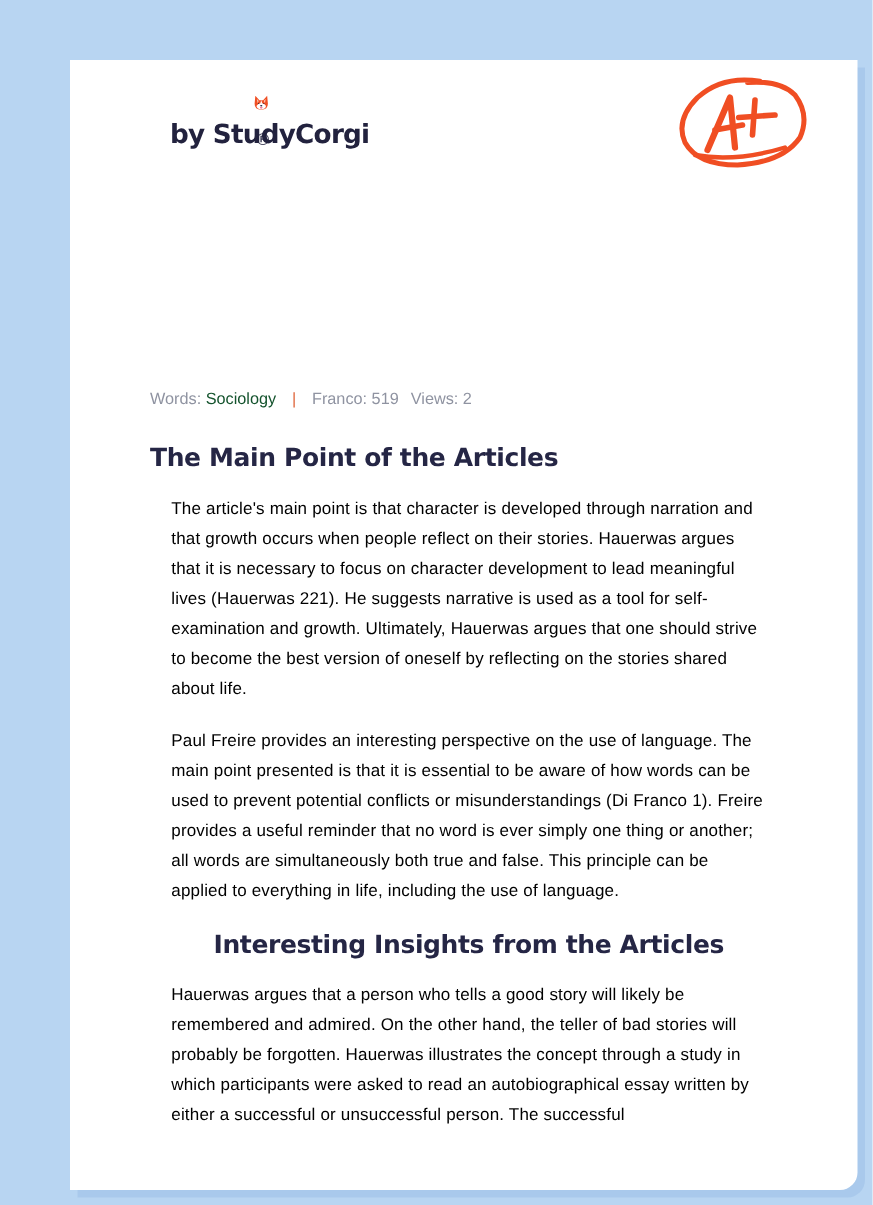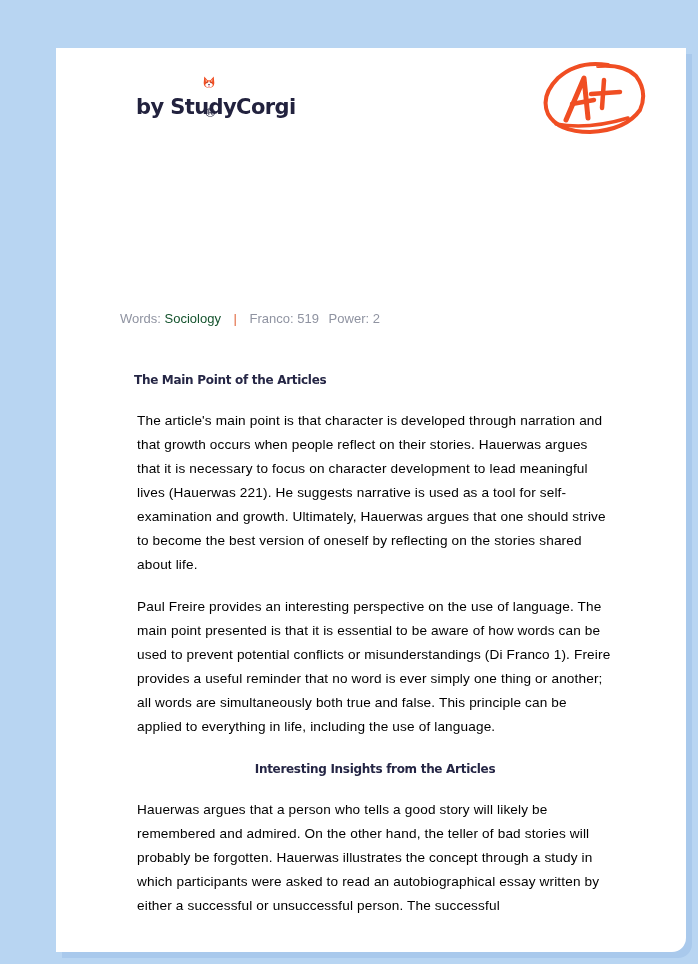--- a/index.html
+++ b/index.html
@@ -39,22 +39,22 @@
     }
     .meta {
       position: absolute; left: 64px; top: 263px;
       font-size: 13px; color: #8f93a1; white-space: nowrap;
     }
     .meta .val { color: #14532d; }
     .meta .sep { color: #e0663c; margin: 0 9px; }
     .meta .gap { margin-left: 6px; }
     .content { position: absolute; left: 64px; top: 306px; width: 510px; }
     h2 {
-      margin: 14px; font-family: "DejaVu Sans", sans-serif; font-weight: bold;
-      font-size: 12px; line-height: 24px; color: #252645; letter-spacing: -0.3px;
+      margin: 0; font-family: "DejaVu Sans", sans-serif; font-weight: bold;
+      font-size: 20px; line-height: 24px; color: #252645; letter-spacing: -0.3px;
     }
     p {
       margin: 17px; font-size: 13.6px; line-height: 24px; color: #000000;
       letter-spacing: 0.15px;
     }
     .h2a { margin-bottom: 13px; }
     .p1 { margin-bottom: 18px; }
     .p2 { margin-bottom: 18px; }
     .h2b { margin-bottom: 12px; text-align: center; }
   </style>
@@ -89,21 +89,21 @@
     <path d="M18 66 Q50 72 90 60" fill="none" stroke="#f04e23" stroke-width="3.5" stroke-linecap="round"></path>
   </svg>
 
 
   <div class="meta">
     <span>Words:</span>
     <span class="val">Sociology</span>
     <span class="sep">|</span>
     <span>Franco:</span>
     <span>519</span>
-    <span class="gap">Power:</span>
+    <span class="gap">Views:</span>
     <span>2</span>
   </div>
 
   <div class="content">
     <h2 class="h2a">The Main Point of the Articles</h2>
     <p class="p1">The article's main point is that character is developed through narration and that growth occurs when people reflect on their stories. Hauerwas argues that it is necessary to focus on character development to lead meaningful lives (Hauerwas 221). He suggests narrative is used as a tool for self-examination and growth. Ultimately, Hauerwas argues that one should strive to become the best version of oneself by reflecting on the stories shared about life.</p>
     <p class="p2">Paul Freire provides an interesting perspective on the use of language. The main point presented is that it is essential to be aware of how words can be used to prevent potential conflicts or misunderstandings (Di Franco 1). Freire provides a useful reminder that no word is ever simply one thing or another; all words are simultaneously both true and false. This principle can be applied to everything in life, including the use of language.</p>
     <h2 class="h2b">Interesting Insights from the Articles</h2>
     <p>Hauerwas argues that a person who tells a good story will likely be remembered and admired. On the other hand, the teller of bad stories will probably be forgotten. Hauerwas illustrates the concept through a study in which participants were asked to read an autobiographical essay written by either a successful or unsuccessful person. The successful</p>
   </div>

